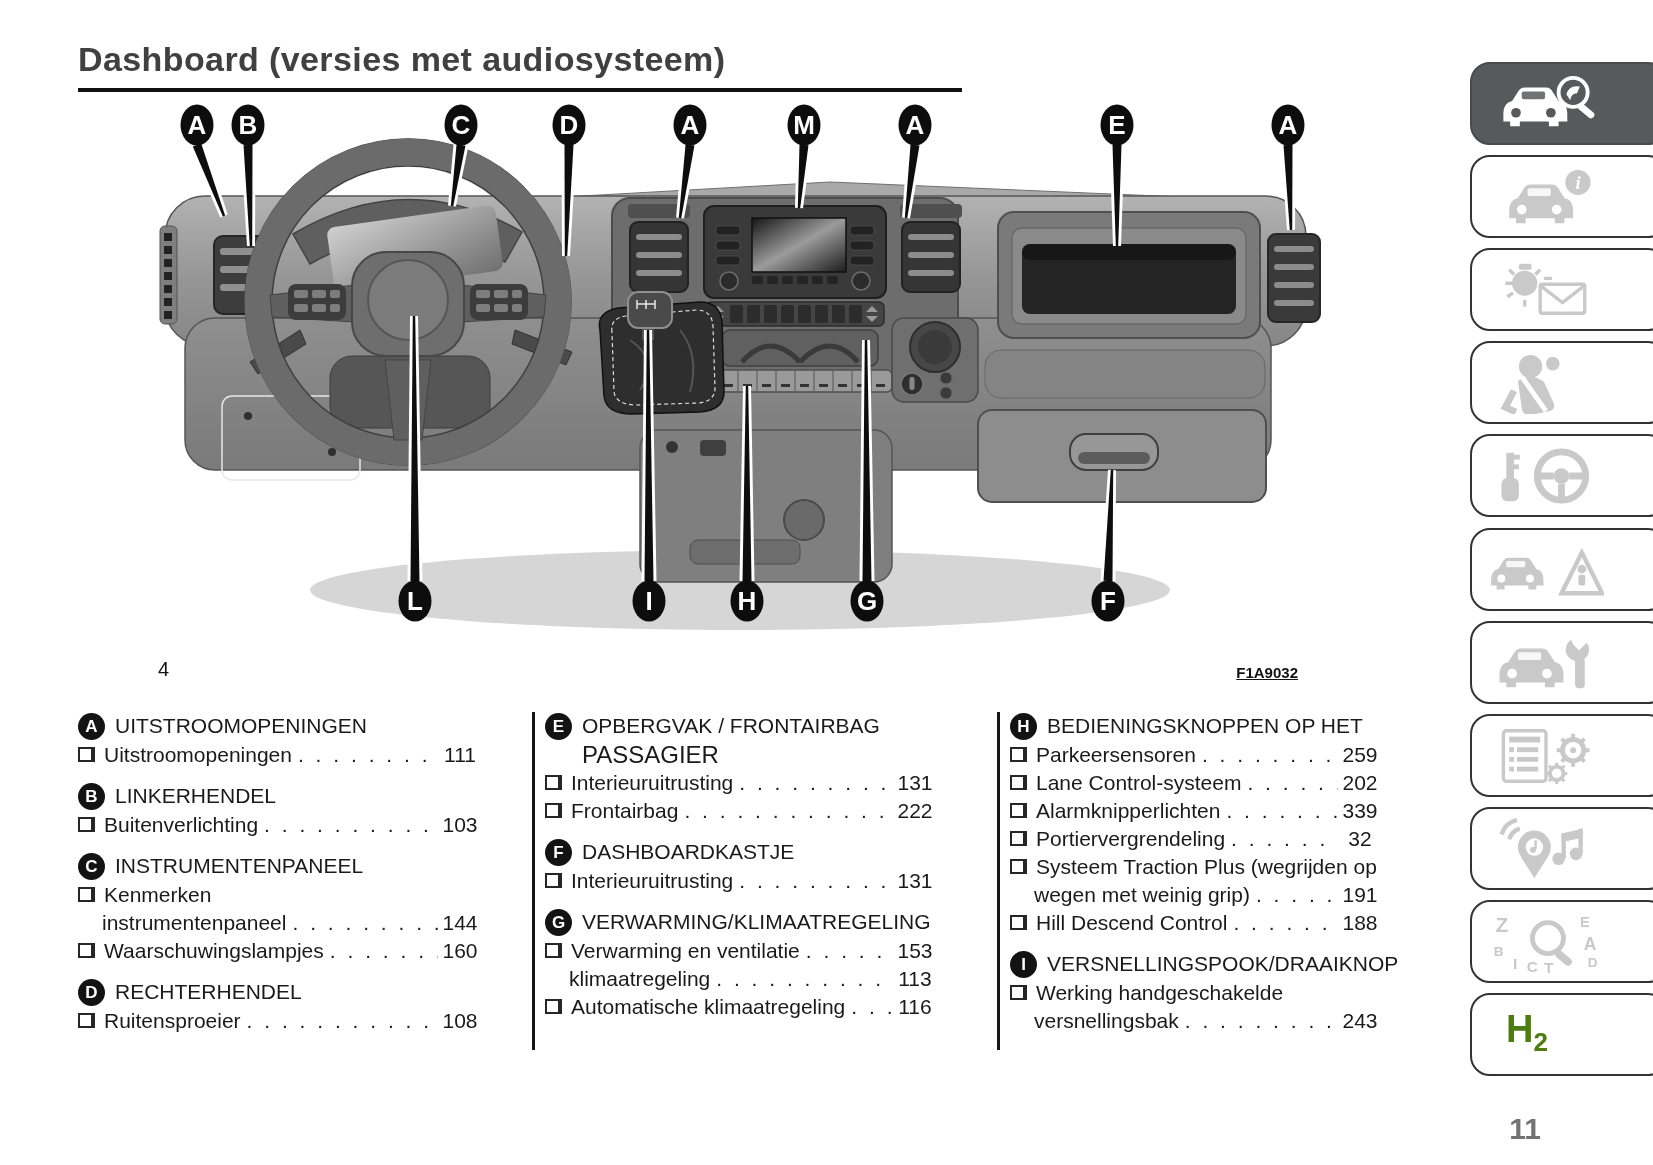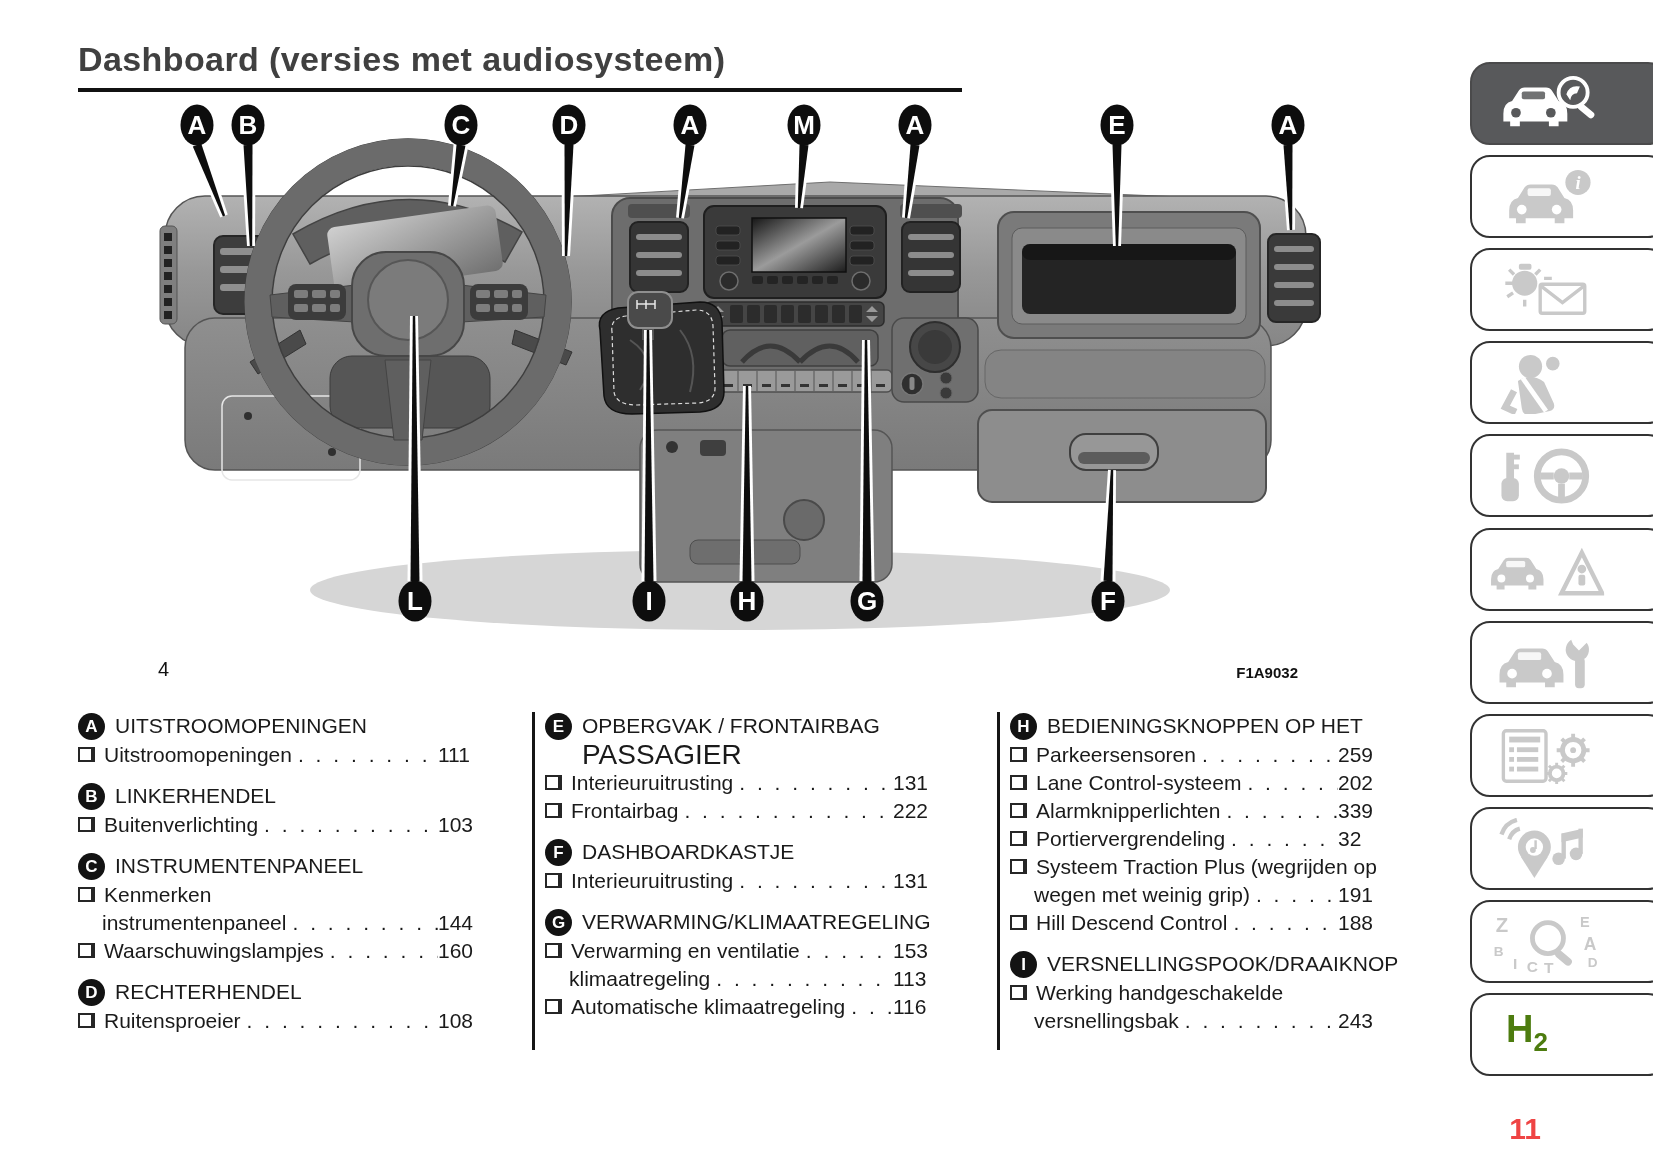--- a/index.html
+++ b/index.html
@@ -10,52 +10,52 @@
   
   .page-title{
     position:absolute;left:78px;top:40px;font-size:34px;font-weight:800;
     letter-spacing:.4px;color:#404040;white-space:nowrap;
   }
   .title-rule{position:absolute;left:78px;top:88px;width:884px;height:4px;background:#111;}
   
   #figure-wrap{position:absolute;left:0;top:90px;width:1400px;height:600px;}
   .fig-num{position:absolute;left:158px;top:658px;font-size:20px;color:#111;}
   .fig-code{position:absolute;left:1130px;top:664px;width:168px;text-align:right;
-    font-size:15px;font-weight:700;color:#111;}
+    font-size:15px;font-weight:700;color:#111;text-decoration:underline;}
   
   .col{position:absolute;top:712px;}
   #col0{left:78px;width:404px;}
   #col1{left:545px;width:392px;}
   #col2{left:1010px;width:372px;}
   .vdiv{position:absolute;top:712px;width:3px;height:338px;background:#161616;}
   #vdiv0{left:532px;} #vdiv1{left:997px;}
   .section{margin-bottom:13px;}
   .sec-head{display:flex;align-items:center;margin-bottom:1px;}
   .badge{flex:none;width:27px;height:27px;border-radius:50%;background:#131313;color:#fff;
     font-weight:700;font-size:17px;line-height:27px;text-align:center;margin-right:10px;}
   .sec-title{font-size:21px;line-height:28px;white-space:nowrap;}
-  .sec-title2{font-size:28px;line-height:28px;padding-left:37px;}
+  .sec-title2{font-size:24px;line-height:28px;padding-left:37px;}
   .irow{display:flex;align-items:baseline;font-size:21px;line-height:28px;}
   .irow .sq{flex:none;width:11px;height:11px;border:2px solid #262626;border-right-width:4px;
     margin-right:9px;position:relative;top:-1px;align-self:center;}
   .irow.cont{padding-left:24px;}
   .lbl{white-space:nowrap;}
   .dots{flex:1;overflow:hidden;white-space:nowrap;letter-spacing:3px;padding:0 2px 0 6px;color:#1a1a1a;}
-  .num{flex:none;min-width:44px;text-align:left;}
+  .num{flex:none;min-width:44px;text-align:center;}
   
   .tile{position:absolute;left:1470px;width:198px;height:83px;background:#fff;
     border:2.5px solid #333;border-radius:20px;box-sizing:border-box;}
   .tile svg{position:absolute;left:14px;top:9px;color:#c9c9c9;--bg:#fff;}
   .tile.active{background:#58595b;border-color:#4a4a4b;}
   .tile.active svg{color:#ffffff;--bg:#58595b;}
   .h2-label{position:absolute;left:34px;top:13px;font-size:38px;font-weight:700;color:#4d7c0f;}
   .h2-label sub{font-size:26px;}
   
   .page-num{position:absolute;left:1495px;top:1112px;width:60px;text-align:center;
-    font-size:30px;font-weight:800;color:#ef4444;}
+    font-size:30px;font-weight:800;color:#737373;}
 </style>
 </head>
 <body>
 
 <div class="page-title">Dashboard (versies met audiosysteem)</div>
 <div class="title-rule"></div>
 
 <div id="figure-wrap">
 <svg width="1400" height="600" viewBox="0 90 1400 600">
   <defs>

